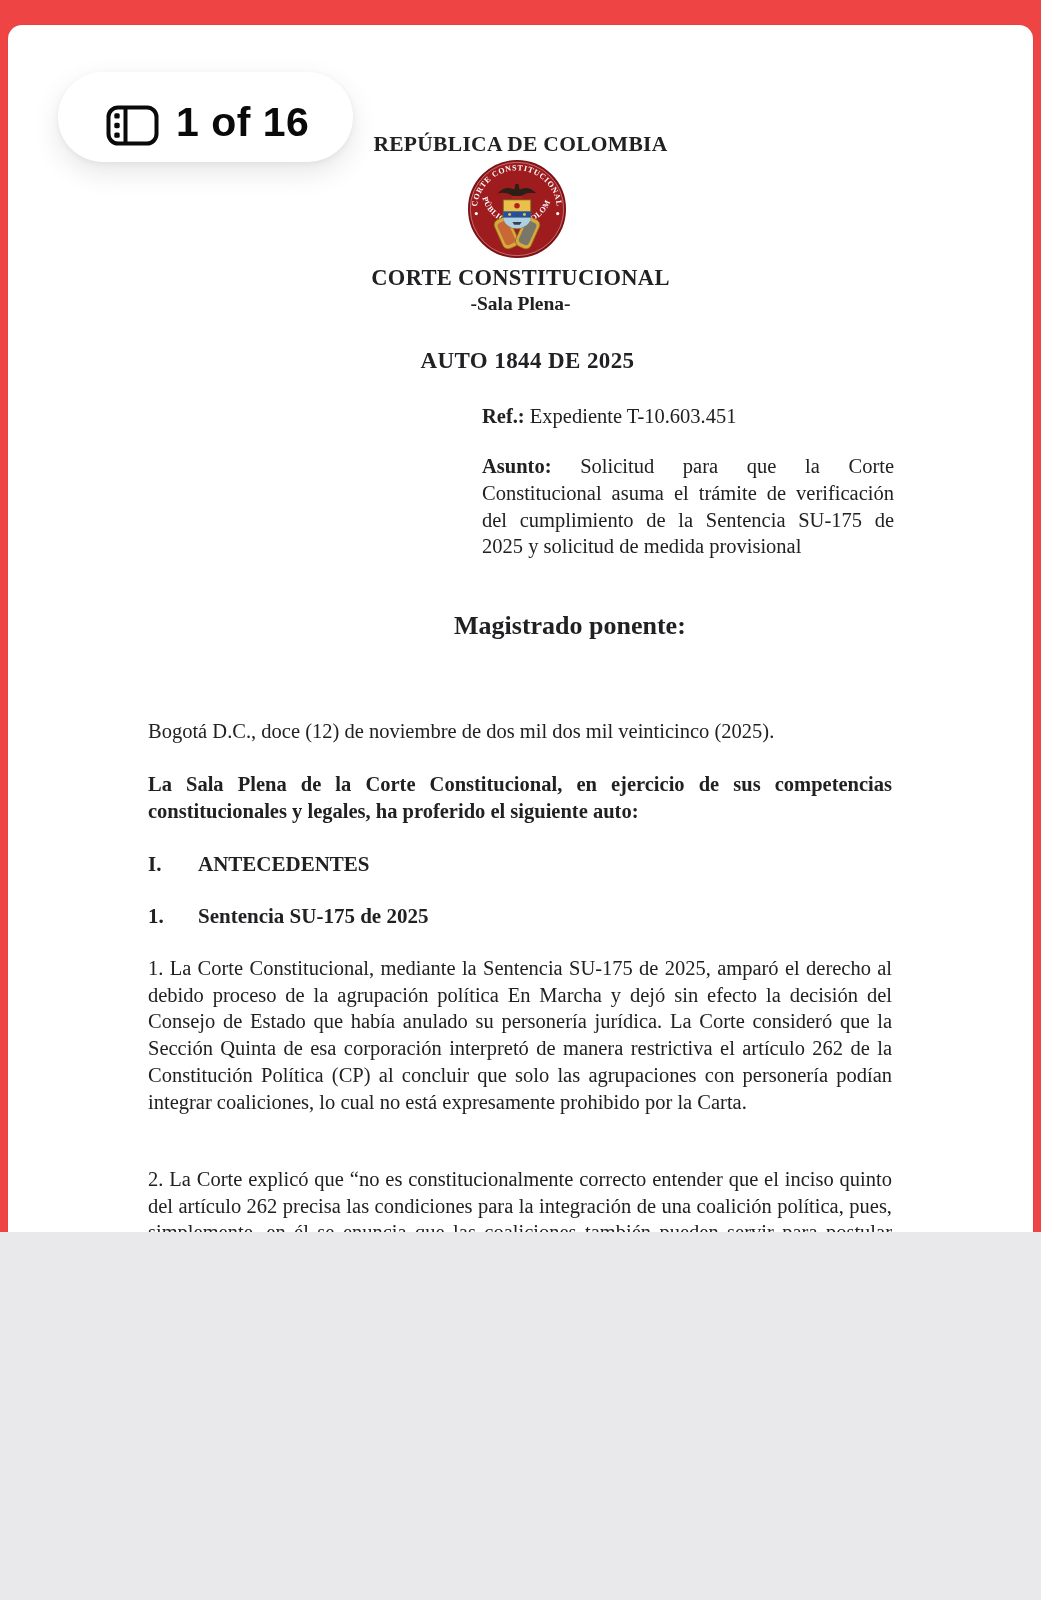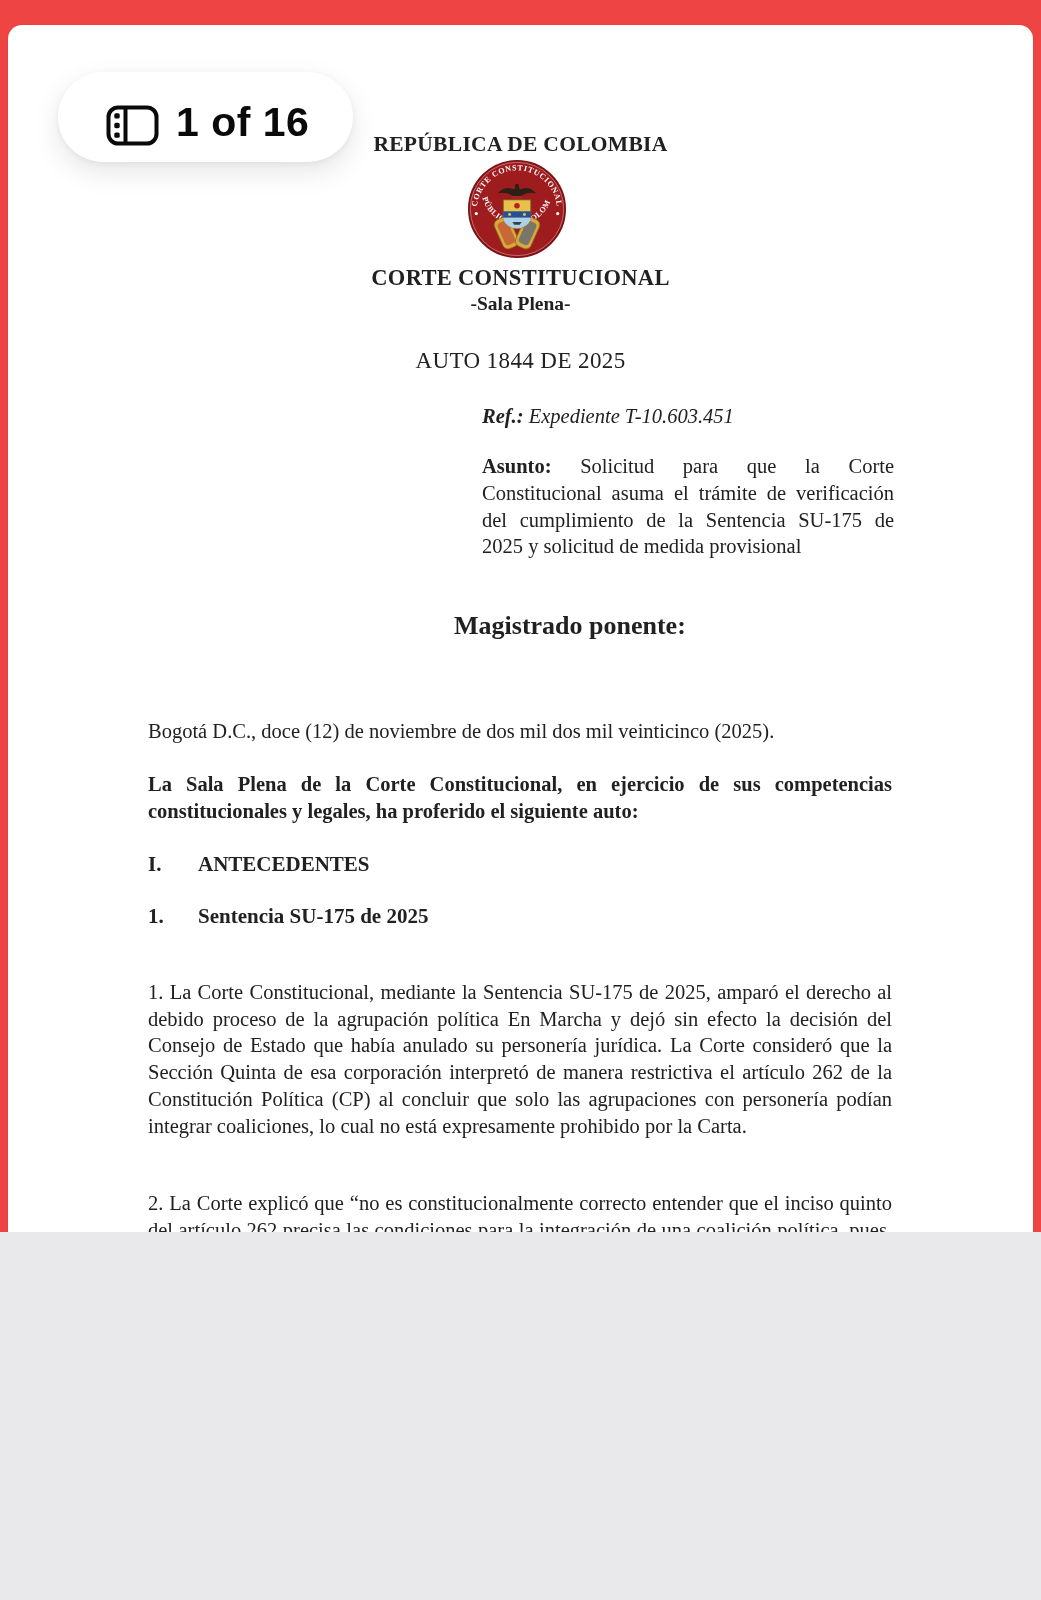--- a/index.html
+++ b/index.html
@@ -8,33 +8,33 @@
   .page{position:absolute;left:8px;top:25px;width:1025px;height:1565px;background:#ffffff;
         border-radius:14px 14px 6px 6px;box-shadow:0 0 0 1px rgba(0,0,0,0.03);}
   .page *{color:#212124;}
   .abs{position:absolute;}
   .center-line{left:0;width:100%;text-align:center;}
   .b{font-weight:bold;}
   .h-republic{top:107px;font-size:21.5px;font-weight:bold;letter-spacing:.3px;}
   .seal{left:460px;top:135px;width:98px;height:98px;}
   .h-court{top:240px;font-size:22.5px;font-weight:bold;letter-spacing:.3px;}
   .h-sala{top:268px;font-size:19.5px;font-weight:bold;}
-  .h-title{top:323px;font-size:23px;font-weight:normal;letter-spacing:.4px;}
-  .ref-block{left:474px;top:378px;width:412px;font-size:20.5px;line-height:26.8px;font-style:italic;}
+  .h-title{top:323px;font-size:23px;font-weight:bold;letter-spacing:.4px;padding-left:7px;}
+  .ref-block{left:474px;top:378px;width:412px;font-size:20.5px;line-height:26.8px;}
   .asunto-block{left:474px;top:428px;width:412px;font-size:20.5px;line-height:26.8px;
                 text-align:justify;}
   .mag-block{left:446px;top:587px;width:412px;font-size:26px;line-height:27px;}
   .flow{left:140px;width:744px;font-size:20.5px;line-height:26.7px;}
   .date-line{top:693px;}
   .intro{top:746px;text-align:justify;font-weight:bold;}
   .sect{display:flex;font-weight:bold;font-size:21px;}
   .sect-1{top:826px;}
   .sect-2{top:878px;}
   .sect .num{width:50px;flex:0 0 50px;}
-  .para{text-align:justify;margin-top:24px;}
+  .para{text-align:justify;}
   .para-1{top:930px;}
   .para-2{top:1141px;}
   .page-num{left:0;top:1460px;width:878px;text-align:right;font-size:13.5px;color:#3a3a3c;}
   p{margin:0;}
   
   .pill{position:absolute;left:58px;top:72px;height:90px;min-width:294px;box-sizing:border-box;
         background:#ffffff;border-radius:45px;display:flex;align-items:flex-end;gap:17px;
         padding:0 44px 16px 48px;box-shadow:0 10px 28px rgba(0,0,0,0.10),0 2px 6px rgba(0,0,0,0.05);
         cursor:pointer;}
   .pill-label{font-family:"Liberation Sans","DejaVu Sans",sans-serif;font-weight:600;

